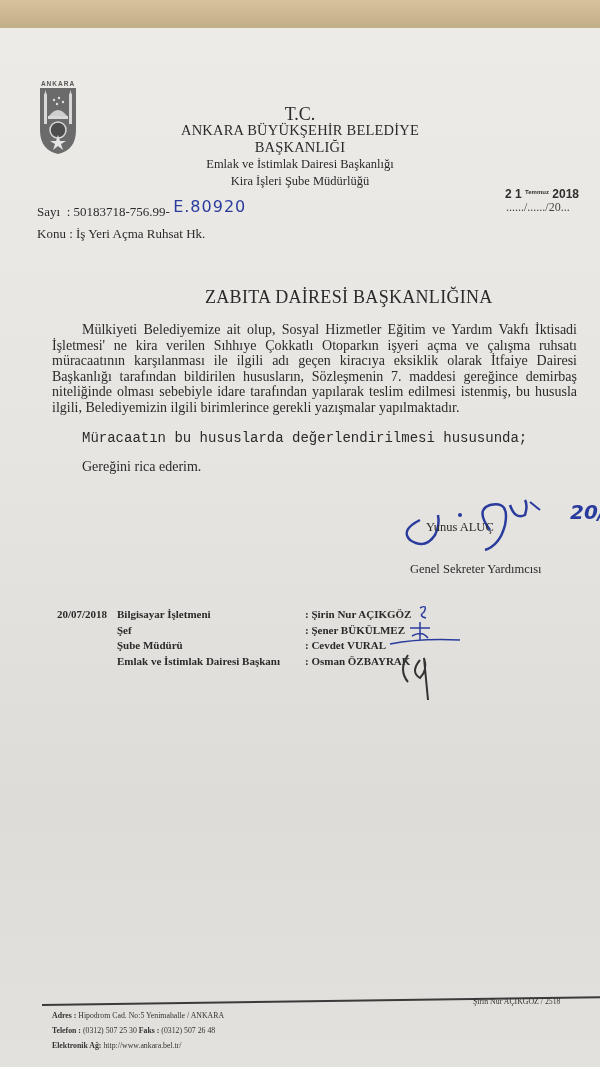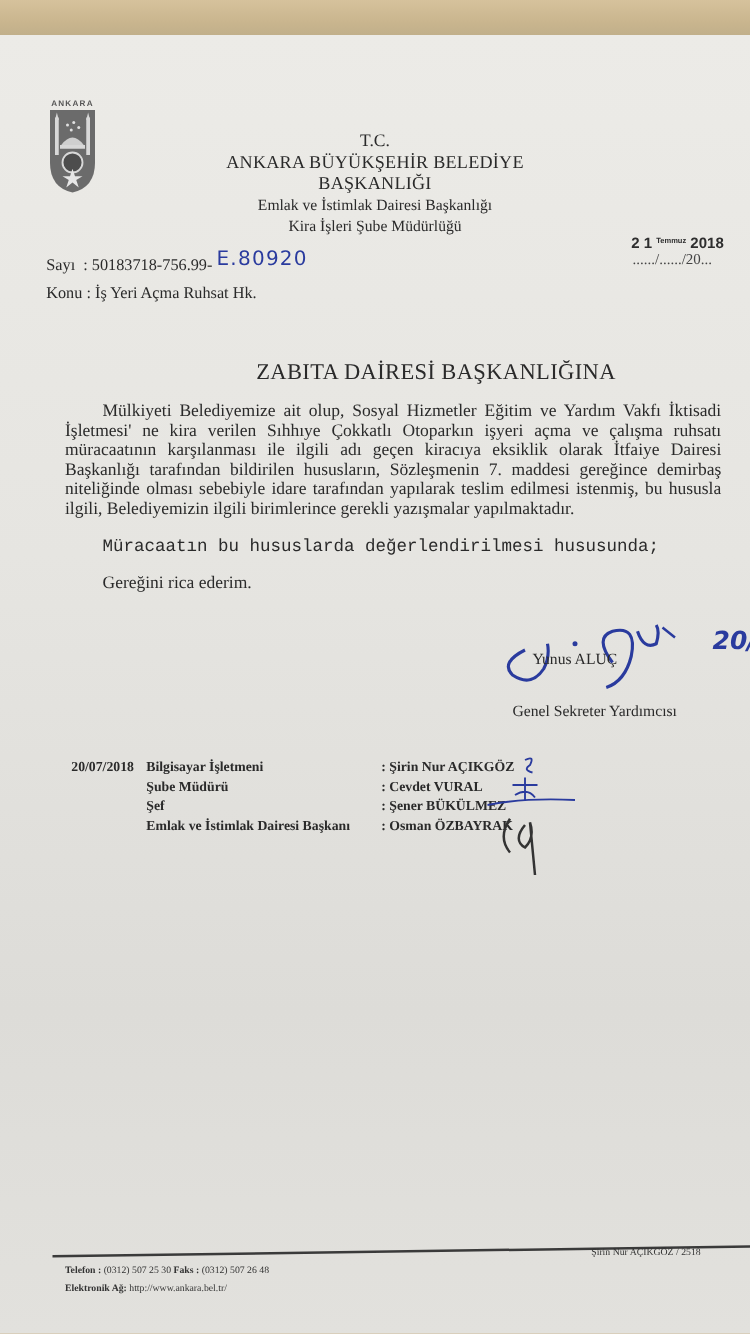--- a/index.html
+++ b/index.html
@@ -20,21 +20,21 @@
     }
     .logo {
       position: absolute; left: 36px; top: 80px; width: 44px; height: 75px;
     }
     .logo-text {
       position: absolute; left: 36px; top: 80px; width: 44px; text-align: center;
       font-family: "Liberation Sans", sans-serif; font-weight: bold; font-size: 6.5px;
       letter-spacing: 1px; color: #555;
     }
     .header { position: absolute; left: 150px; top: 106px; width: 300px; text-align: center; }
-    .header .tc { font-size: 14px; line-height: 16px; }
+    .header .tc { font-size: 18px; line-height: 16px; }
     .header .org { font-size: 14.5px; line-height: 17px; letter-spacing: 0.2px; }
     .header .dept { font-size: 12.5px; line-height: 17px; text-align: center; }
     .header .sub { font-size: 12.5px; line-height: 17px; }
 
     .ref { position: absolute; left: 37px; top: 200px; font-size: 13px; line-height: 22px; }
     .ref .hw { font-family: "DejaVu Sans", sans-serif; color: #2a3b9e; font-size: 16px; position: relative; top: -4px; letter-spacing: 1px; }
     .stamp { position: absolute; left: 505px; top: 187px; font-family: "Liberation Sans", sans-serif; font-size: 12px; font-weight: bold; color: #2e2e2e; }
     .stamp .mo { font-size: 6px; position: relative; top: -4px; }
     .stamp-dots { position: absolute; left: 506px; top: 200px; font-size: 12px; color: #444; }
 
@@ -131,39 +131,40 @@
 <div style="position:absolute;left:570px;top:500px;font-family:'DejaVu Sans',sans-serif;color:#2a3b9e;font-size:20px;font-weight:bold;font-style:italic;">20/</div>
 
 <div class="approvals">
   <div class="row">
     <span class="date">20/07/2018</span>
     <span class="role">Bilgisayar İşletmeni</span>
     <span class="name">: Şirin Nur AÇIKGÖZ</span>
   </div>
   <div class="row">
     <span class="date"></span>
-    <span class="role">Şube Müdürü</span>
-    <span class="name">: Cevdet VURAL</span>
+    <span class="role">Şef</span>
+    <span class="name">: Şener BÜKÜLMEZ</span>
   </div>
   <div class="row">
     <span class="date"></span>
-    <span class="role">Şef</span>
-    <span class="name">: Şener BÜKÜLMEZ</span>
+    <span class="role">Şube Müdürü</span>
+    <span class="name">: Cevdet VURAL</span>
   </div>
   <div class="row">
     <span class="date"></span>
     <span class="role">Emlak ve İstimlak Dairesi Başkanı</span>
     <span class="name">: Osman ÖZBAYRAK</span>
   </div>
 </div>
 <svg class="scrib2" viewBox="0 0 120 110">
   <path d="M40 8 Q48 4 44 12 Q38 16 46 18" stroke="#2a3b9e" stroke-width="1.5" fill="none"></path>
   <path d="M30 28 L50 28 M40 22 L40 40 M32 36 Q42 30 48 38" stroke="#2a3b9e" stroke-width="1.5" fill="none"></path>
   <path d="M10 44 Q40 38 80 40" stroke="#2a3b9e" stroke-width="1.5" fill="none"></path>
   <path d="M28 55 Q18 70 28 82 M40 60 Q30 72 40 78 Q48 70 44 58 L48 100" stroke="#333" stroke-width="2" fill="none"></path>
 </svg>
 
 <div class="footer-line"></div>
 <div class="footer-right">Şirin Nur AÇIKGÖZ / 2518</div>
 <div class="footer">
+  <div><b>Adres :</b><span> Hipodrom Cad. No:5 Yenimahalle / ANKARA</span></div>
   <div><b>Telefon :</b><span> (0312) 507 25 30 </span><b>Faks :</b><span> (0312) 507 26 48</span></div>
   <div><b>Elektronik Ağ:</b><span> http://www.ankara.bel.tr/</span></div>
 </div>
 
 </body></html>

